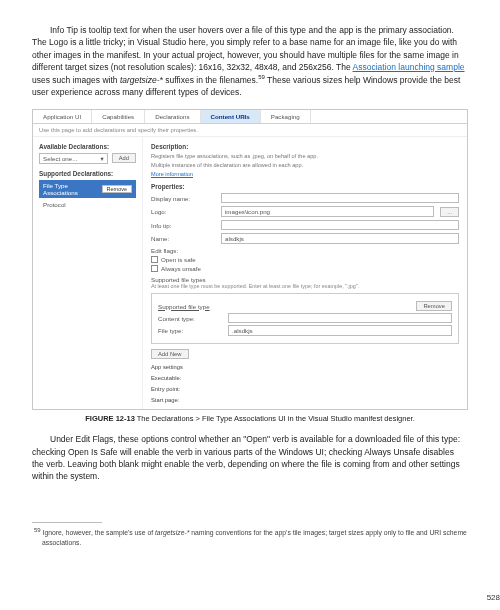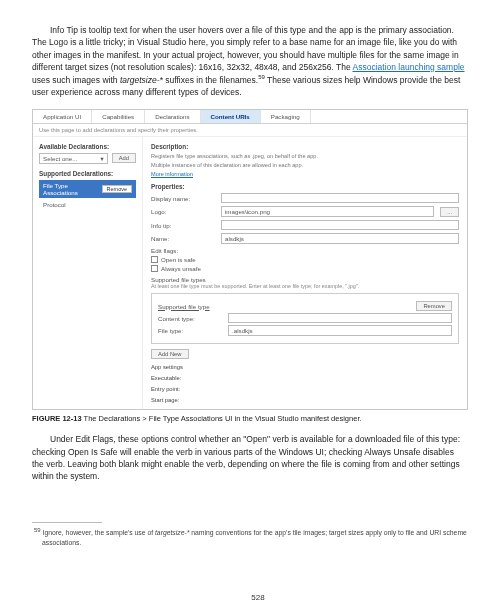--- a/index.html
+++ b/index.html
@@ -46,26 +46,26 @@
   .finput { flex:1; border:1px solid #bbb; padding:1px 3px; background:#fff; min-height:10px; }
   .cb { display:flex; align-items:center; gap:3px; margin:2px 0 2px 0; }
   .cb-box { width:7px; height:7px; border:1px solid #888; background:#fff; }
   .sft-box { border:1px solid #ccc; padding:5px 6px; margin-top:3px; }
   .sft-note { color:#888; font-size:5.4px; margin-bottom:4px; }
   .sft-row { display:flex; align-items:center; gap:6px; margin:2px 0; }
   .sft-row .flabel { width:64px; }
   .addnew { margin-top:5px; }
   .subsec { color:#444; margin-top:5px; font-size:5.8px; }
 
-  .caption { font-size: 7.5px; margin: 4px 0 10px 0; }
+  .caption { font-size: 7.5px; margin: 4px 0 10px 0; text-align: center; }
   .caption b { font-weight: 700; }
 
   .footnote-rule { border:0; border-top:1px solid #bbb; width: 70px; margin: 40px 0 4px 0; }
   .footnote { font-size: 6.8px; color:#444; line-height:1.3; padding-left: 10px; text-indent:-8px; }
-  .pagenum { position:absolute; bottom:8px; left:0; right:0; text-align:center; font-size:8px; color:#333;padding-left:16px; }
+  .pagenum { position:absolute; bottom:8px; left:0; right:0; text-align:right; font-size:8px; color:#333;padding-left:16px; }
 </style>
 </head>
 <body>
 
 <p class="body-text first">
   <span>Info Tip is tooltip text for when the user hovers over a file of this type and the app is the primary association. The Logo is a little tricky; in Visual Studio here, you simply refer to a base name for an image file, like you do with other images in the manifest. In your actual project, however, you should have multiple files for the same image in different target sizes (not resolution scales): 16x16, 32x32, 48x48, and 256x256. The </span><a href="#">Association launching sample</a><span> uses such images with </span><i>targetsize-*</i><span> suffixes in the filenames.</span><sup>59</sup><span>  These various sizes help Windows provide the best user experience across many different types of devices.</span>
 </p>
 
 <div class="screenshot">
   <div class="tabs">

